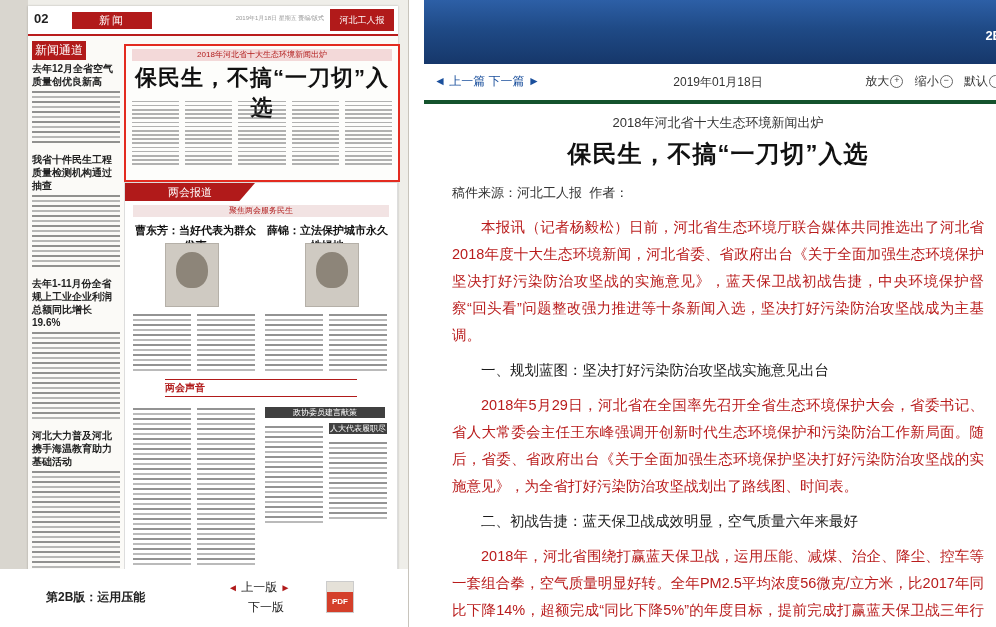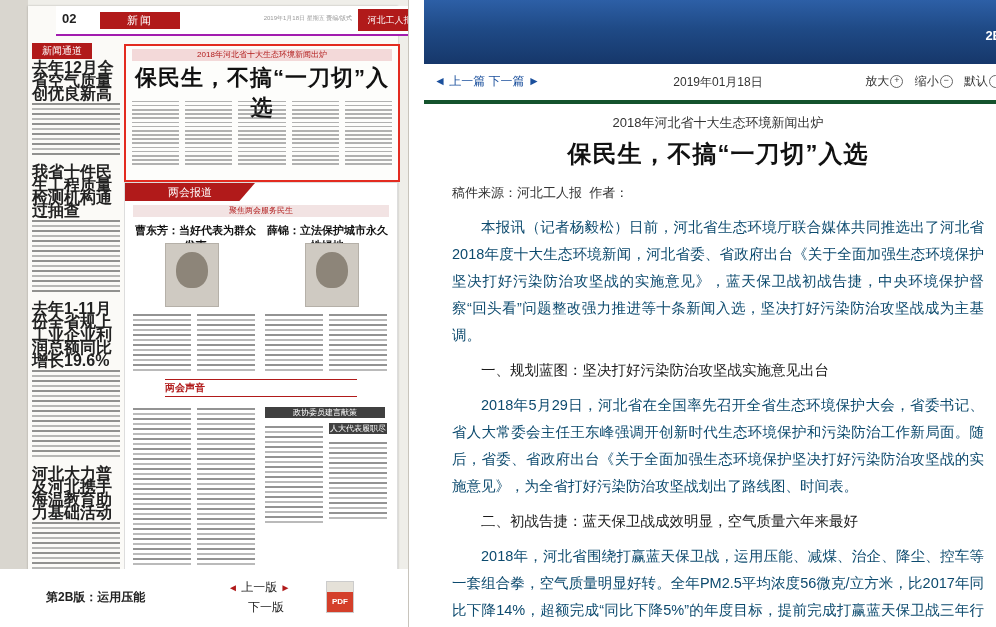--- a/index.html
+++ b/index.html
@@ -23,21 +23,21 @@
       linear-gradient(90deg,#d9d6cf 0px,#d9d6cf 28px,#efeee9 28px,#efeee9 408px);
   }
   .paper-sheet{
     position:absolute;left:28px;top:6px;width:370px;height:612px;
     background:#fbfaf7;
     box-shadow:0 0 2px rgba(0,0,0,.25);
   }
   
   .masthead{
     position:absolute;left:28px;top:6px;width:370px;height:28px;
-    background:#ffffff;border-bottom:2px solid #a21caf;margin-left:28px;
+    background:#ffffff;border-bottom:2px solid #b91c1c;
   }
   .masthead .pagenum{
     position:absolute;left:6px;top:5px;font-size:13px;font-weight:bold;color:#222;
   }
   .masthead .sec{
     position:absolute;left:44px;top:6px;width:80px;height:17px;background:#b11a1a;
     color:#fff;font-size:11px;line-height:17px;text-align:center;letter-spacing:2px;
   }
   .masthead .logo{
     position:absolute;right:4px;top:3px;width:64px;height:22px;background:#b11a1a;
@@ -99,22 +99,22 @@
   }
   .sess-banner{
     position:absolute;left:40px;right:40px;top:196px;height:16px;
     border-top:1px solid #b11a1a;border-bottom:1px solid #b11a1a;
     color:#b11a1a;font-size:10px;line-height:16px;font-weight:bold;
   }
 
   
   .rail{position:absolute;left:32px;top:40px;width:88px;}
   .rail .story{margin-bottom:10px;}
-  .rail .story .t{font-size:16px;font-weight:bold;color:#222;line-height:13px;}
-  .rail .kick{background:#b11a1a;color:#fff;font-size:10px;padding:1px 10px;display:inline-block;margin-bottom:2px;}
+  .rail .story .t{font-size:10px;font-weight:bold;color:#222;line-height:13px;}
+  .rail .kick{background:#b11a1a;color:#fff;font-size:12px;padding:1px 3px;display:inline-block;margin-bottom:2px;}
 
   
   .right-panel{
     position:absolute;left:408px;top:0;width:588px;height:627px;background:#fff;margin-left:16px;
   }
   .topbar{
     position:absolute;left:0;top:0;width:588px;height:64px;
     background:linear-gradient(180deg,#2d5fa6 0%,#1f4a86 45%,#16376a 100%);
   }
   .topbar .corner{
@@ -144,21 +144,21 @@
     position:absolute;left:0;top:100px;width:588px;height:527px;
     padding:14px 28px 0 28px;box-sizing:border-box;overflow:hidden;
   }
   .art-kicker{font-size:13px;color:#333;text-align:center;margin-bottom:6px;}
   .art-title{
     font-size:24px;font-weight:bold;color:#111;text-align:center;letter-spacing:1px;
     margin:4px 0 14px 0;
   }
   .art-source{font-size:13px;color:#333;margin-bottom:12px;}
   .art-p{
-    font-size:14.5px;line-height:27px;color:#0c4a6e;text-indent:2em;margin:0 0 8px 0;
+    font-size:14.5px;line-height:27px;color:#b91c1c;text-indent:2em;margin:0 0 8px 0;
     text-align:justify;
   }
   .art-h{
     font-size:14.5px;line-height:27px;color:#1b1b1b;text-indent:2em;margin:0 0 8px 0;
     font-weight:normal;
   }
 
   
   .foot{
     position:absolute;left:0;bottom:0;width:408px;height:58px;background:#fff;

